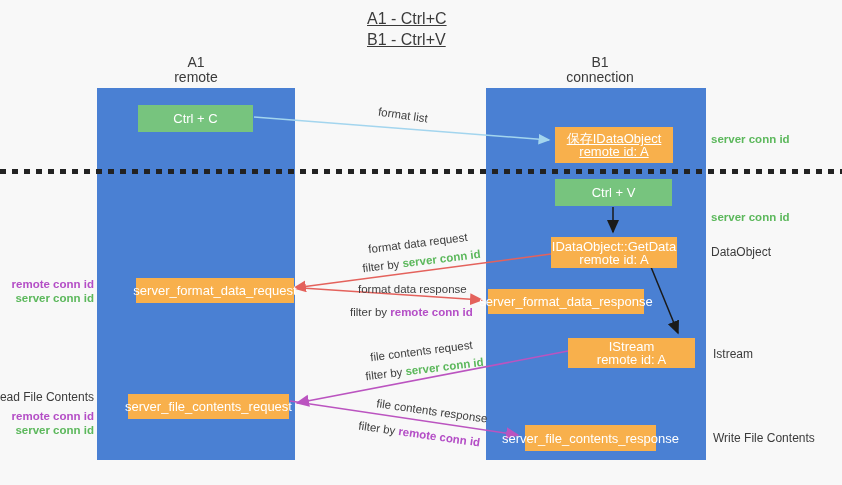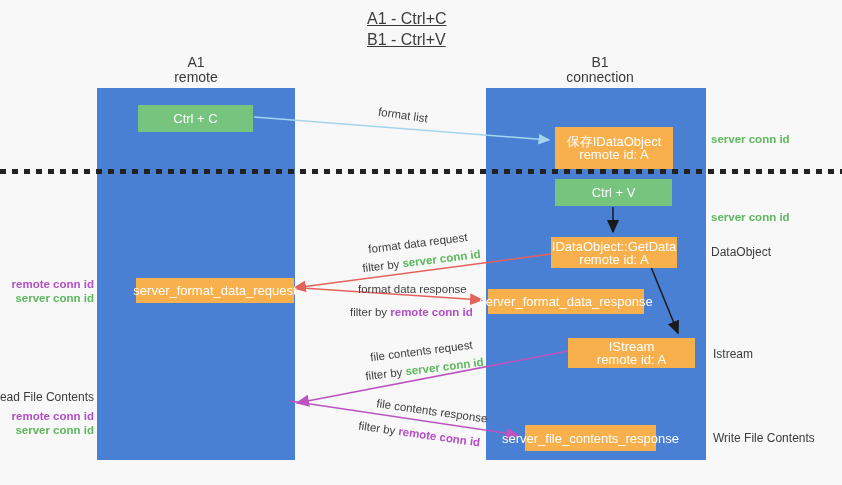--- a/index.html
+++ b/index.html
@@ -67,40 +67,43 @@
     <line x1="551" y1="254" x2="294" y2="288" stroke="#e4625c" stroke-width="1.5" marker-end="url(#ar-red)"></line>
     <line x1="287" y1="287" x2="482" y2="300" stroke="#e4625c" stroke-width="1.5" marker-end="url(#ar-red)"></line>
     <line x1="651" y1="267" x2="678" y2="333" stroke="#1a1a1a" stroke-width="1.5" marker-end="url(#ar-black)"></line>
     <line x1="568" y1="351" x2="297" y2="403" stroke="#bb54c0" stroke-width="1.5" marker-end="url(#ar-purple)"></line>
     <line x1="290" y1="401" x2="518" y2="435" stroke="#bb54c0" stroke-width="1.5" marker-end="url(#ar-purple)"></line>
   </svg>
 
   <div class="node green" style="left:138px;top:105px;width:115px;height:27px;">
     <span>Ctrl + C</span>
   </div>
-  <div class="node orange" style="left:555px;top:127px;width:118px;height:42px;">
+  <div class="node orange" style="left:555px;top:127px;width:118px;height:36px;text-decoration:underline;">
     <span>保存IDataObject</span>
     <span>remote id: A</span>
   </div>
   <div class="node green" style="left:555px;top:179px;width:117px;height:27px;">
     <span>Ctrl + V</span>
   </div>
   <div class="node orange" style="left:551px;top:237px;width:126px;height:31px;">
     <span>IDataObject::GetData</span>
     <span>remote id: A</span>
   </div>
   <div class="node orange" style="left:128px;top:278px;width:158px;height:25px;margin-left:8px;">
     <span>server_format_data_request</span>
   </div>
   <div class="node orange" style="left:488px;top:289px;width:156px;height:25px;">
     <span>server_format_data_response</span>
   </div>
   <div class="node orange" style="left:568px;top:338px;width:127px;height:30px;">
     <span>IStream</span>
     <span>remote id: A</span>
+  </div>
+  <div class="node orange" style="left:128px;top:394px;width:161px;height:25px;">
+    <span>server_file_contents_request</span>
   </div>
   <div class="node orange" style="left:525px;top:425px;width:131px;height:26px;">
     <span>server_file_contents_response</span>
   </div>
 
   <div class="elabel rot-down" style="left:378px;top:109px;">format list</div>
 
   <div class="elabel rot-up" style="left:368px;top:237px;">format data request</div>
   <div class="elabel rot-up" style="left:362px;top:255px;">
     <span>filter by </span><span class="c-green">server conn id</span>

